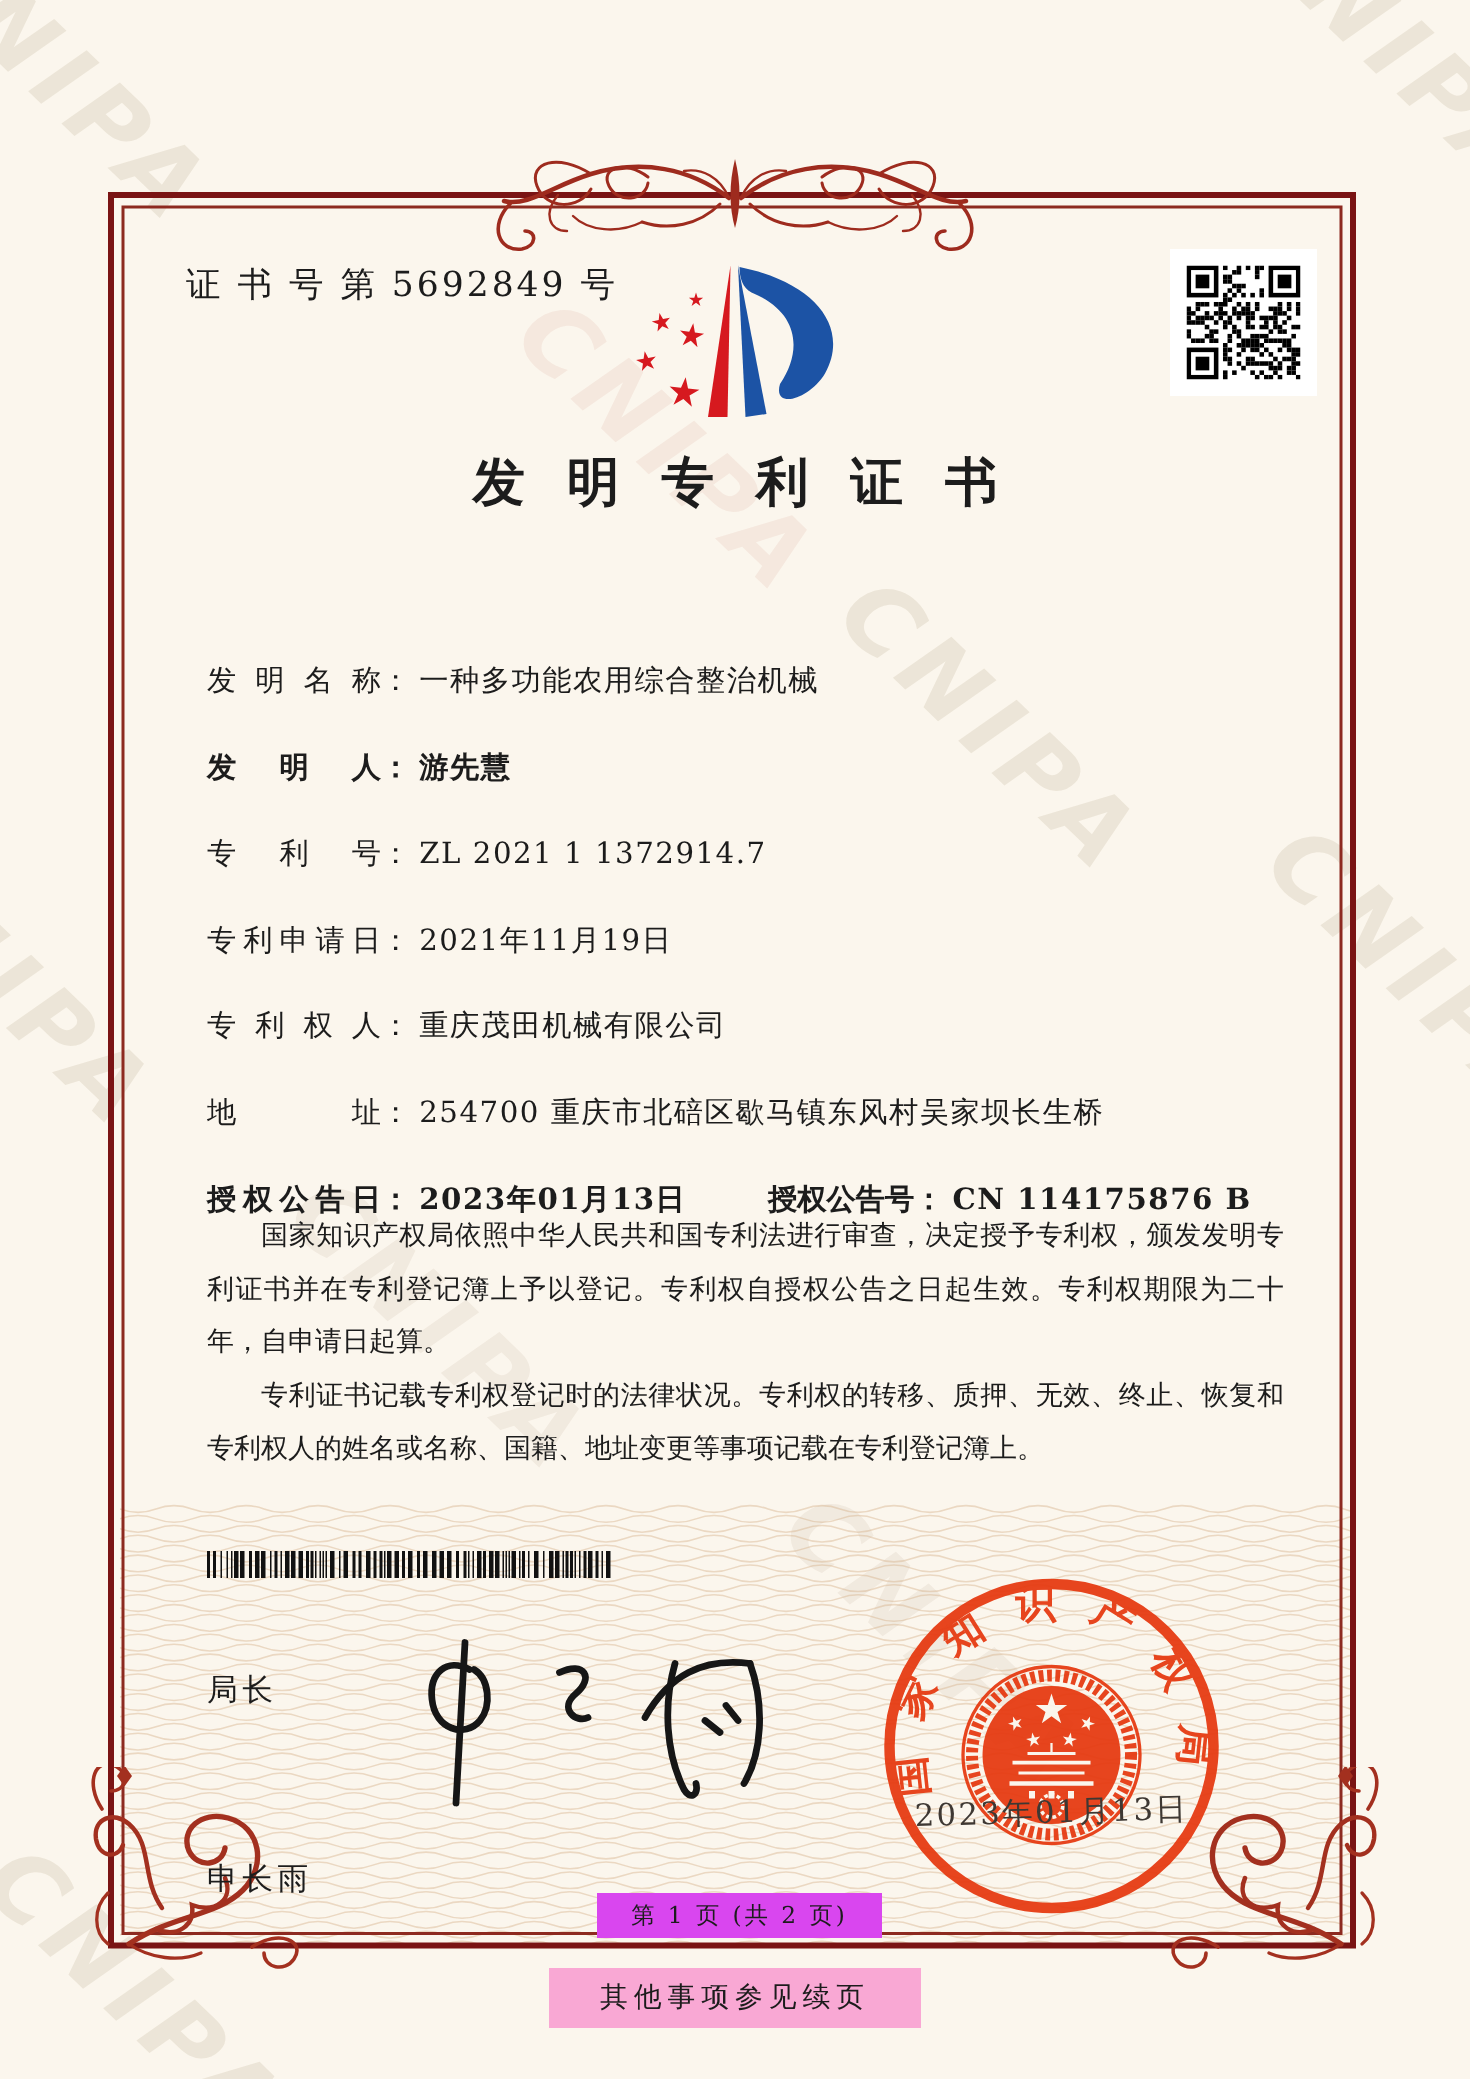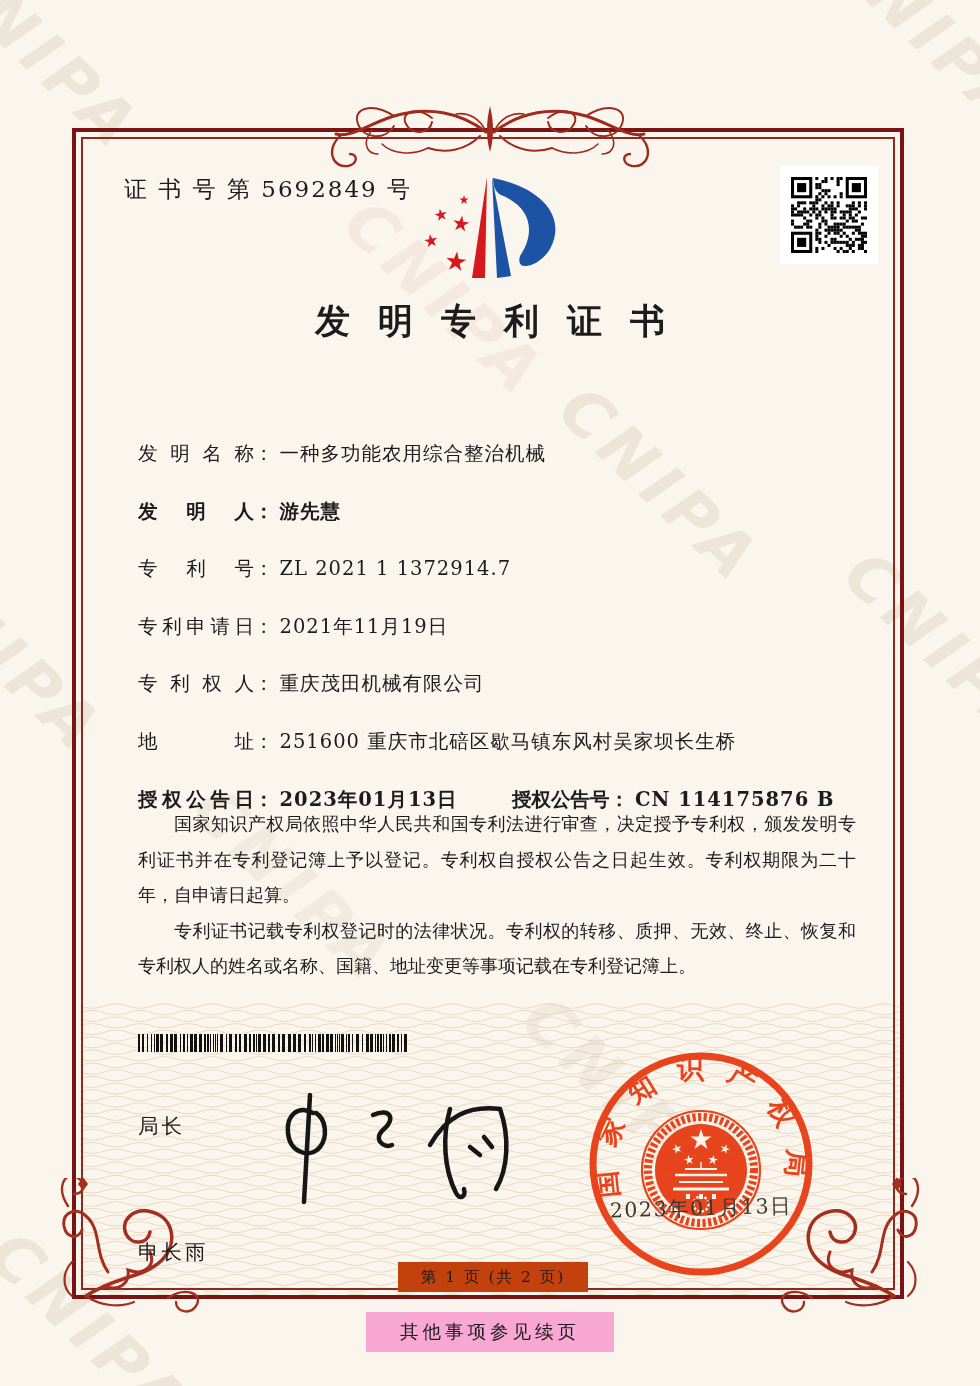--- a/index.html
+++ b/index.html
@@ -53,21 +53,21 @@
   .signer.t1{top:1112px;}
   .signer.t2{top:1194px;margin-top:44px;}
   .signature{position:absolute;left:268px;top:1082px;z-index:5;}
   .seal{position:absolute;left:585px;top:1048px;z-index:6;}
   .seal-date{
     position:absolute;left:606px;top:1194px;width:190px;text-align:center;z-index:7;
     font-size:20.5px;letter-spacing:1.5px;color:#3e3833;transform:rotate(-1.5deg);
   }
   .page-chip{
     position:absolute;left:398px;top:1262px;width:190px;height:30px;z-index:5;
-    background:#c2410c;text-align:center;font-size:15.5px;line-height:30px;letter-spacing:2px;
+    background:#d946ef;text-align:center;font-size:15.5px;line-height:30px;letter-spacing:2px;
   }
   .footer-chip{
     position:absolute;left:366px;top:1312px;width:248px;height:40px;z-index:5;
     background:#f9a8d4;text-align:center;font-size:18.5px;line-height:40px;letter-spacing:4px;
   }
   .logo{position:absolute;left:423px;top:168px;z-index:5;}
   .qr-box{position:absolute;left:780px;top:166px;width:98px;height:98px;background:#ffffff;z-index:5;}
   .qr-box svg{position:absolute;left:11px;top:11px;}
   .ornament{position:absolute;z-index:4;pointer-events:none;}
 </style>
@@ -420,21 +420,21 @@
 <div class="field-row" style="top:530px;">
   <span class="field-label">专利号</span><span class="field-colon">：</span><span class="field-value">ZL 2021 1 1372914.7</span>
 </div>
 <div class="field-row" style="top:588px;">
   <span class="field-label">专利申请日</span><span class="field-colon">：</span><span class="field-value">2021年11月19日</span>
 </div>
 <div class="field-row" style="top:645px;">
   <span class="field-label">专利权人</span><span class="field-colon">：</span><span class="field-value">重庆茂田机械有限公司</span>
 </div>
 <div class="field-row" style="top:703px;">
-  <span class="field-label">地址</span><span class="field-colon">：</span><span class="field-value">251600 重庆市北碚区歇马镇东风村吴家坝长生桥</span>
+  <span class="field-label">地址</span><span class="field-colon">：</span><span class="field-value">254700 重庆市北碚区歇马镇东风村吴家坝长生桥</span>
 </div>
 <div class="field-row" style="top:761px;font-weight:bold;">
   <span class="field-label">授权公告日</span><span class="field-colon">：</span><span class="field-value">2023年01月13日</span>
   <span class="grant-col2"><span>授权公告号</span><span class="field-colon">：</span><span class="field-value">CN 114175876 B</span></span>
 </div>
 
 <div class="body-text">
   <p>国家知识产权局依照中华人民共和国专利法进行审查，决定授予专利权，颁发发明专利证书并在专利登记簿上予以登记。专利权自授权公告之日起生效。专利权期限为二十年，自申请日起算。</p>
   <p>专利证书记载专利权登记时的法律状况。专利权的转移、质押、无效、终止、恢复和专利权人的姓名或名称、国籍、地址变更等事项记载在专利登记簿上。</p>
 </div>

